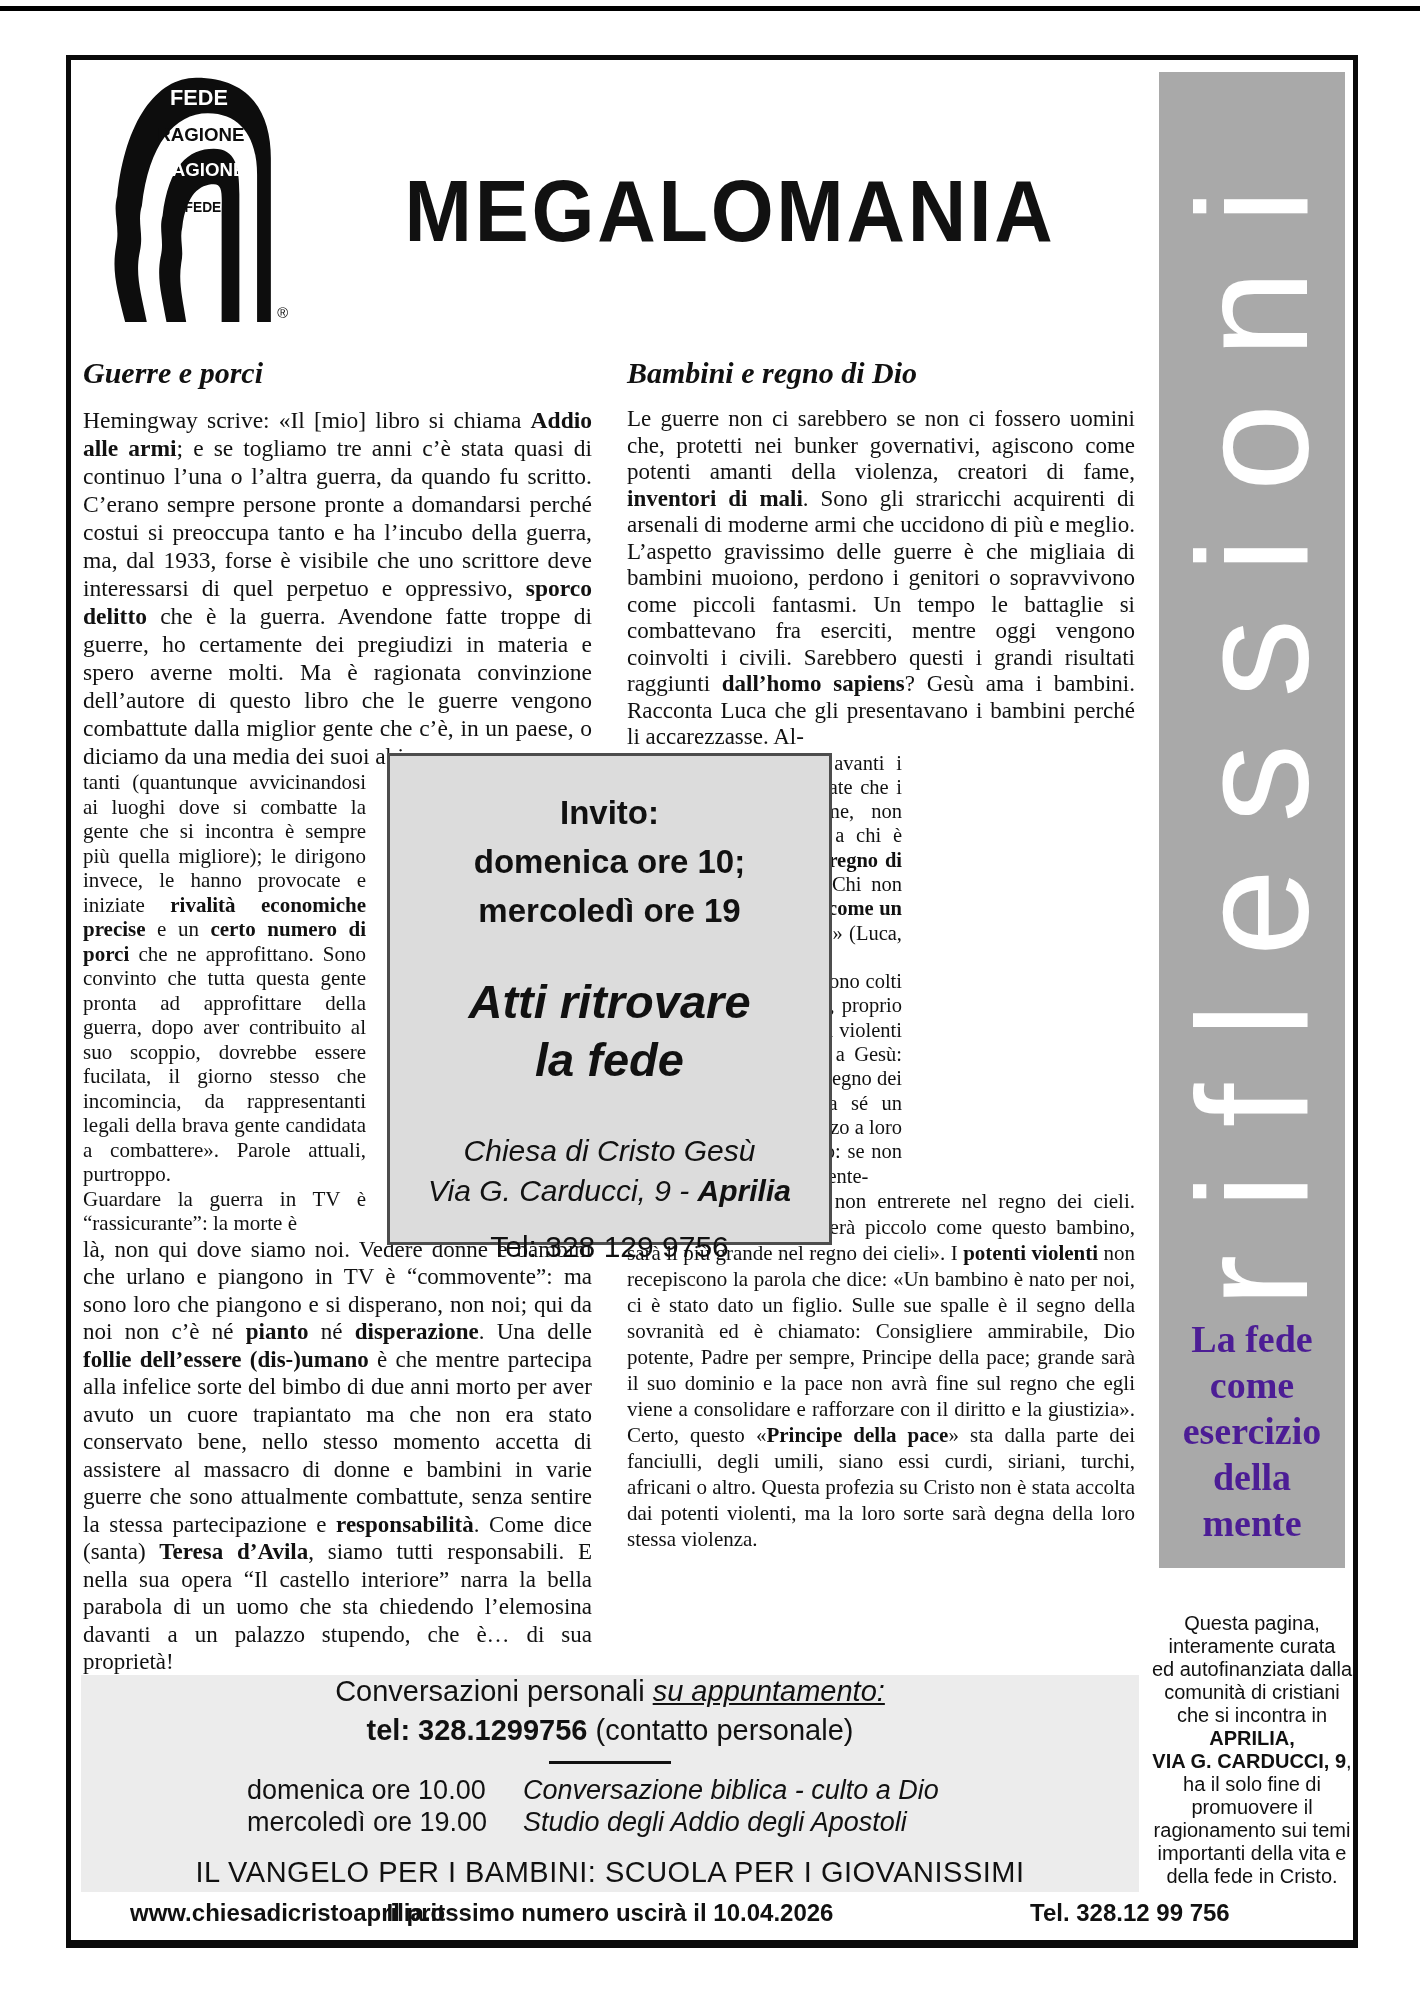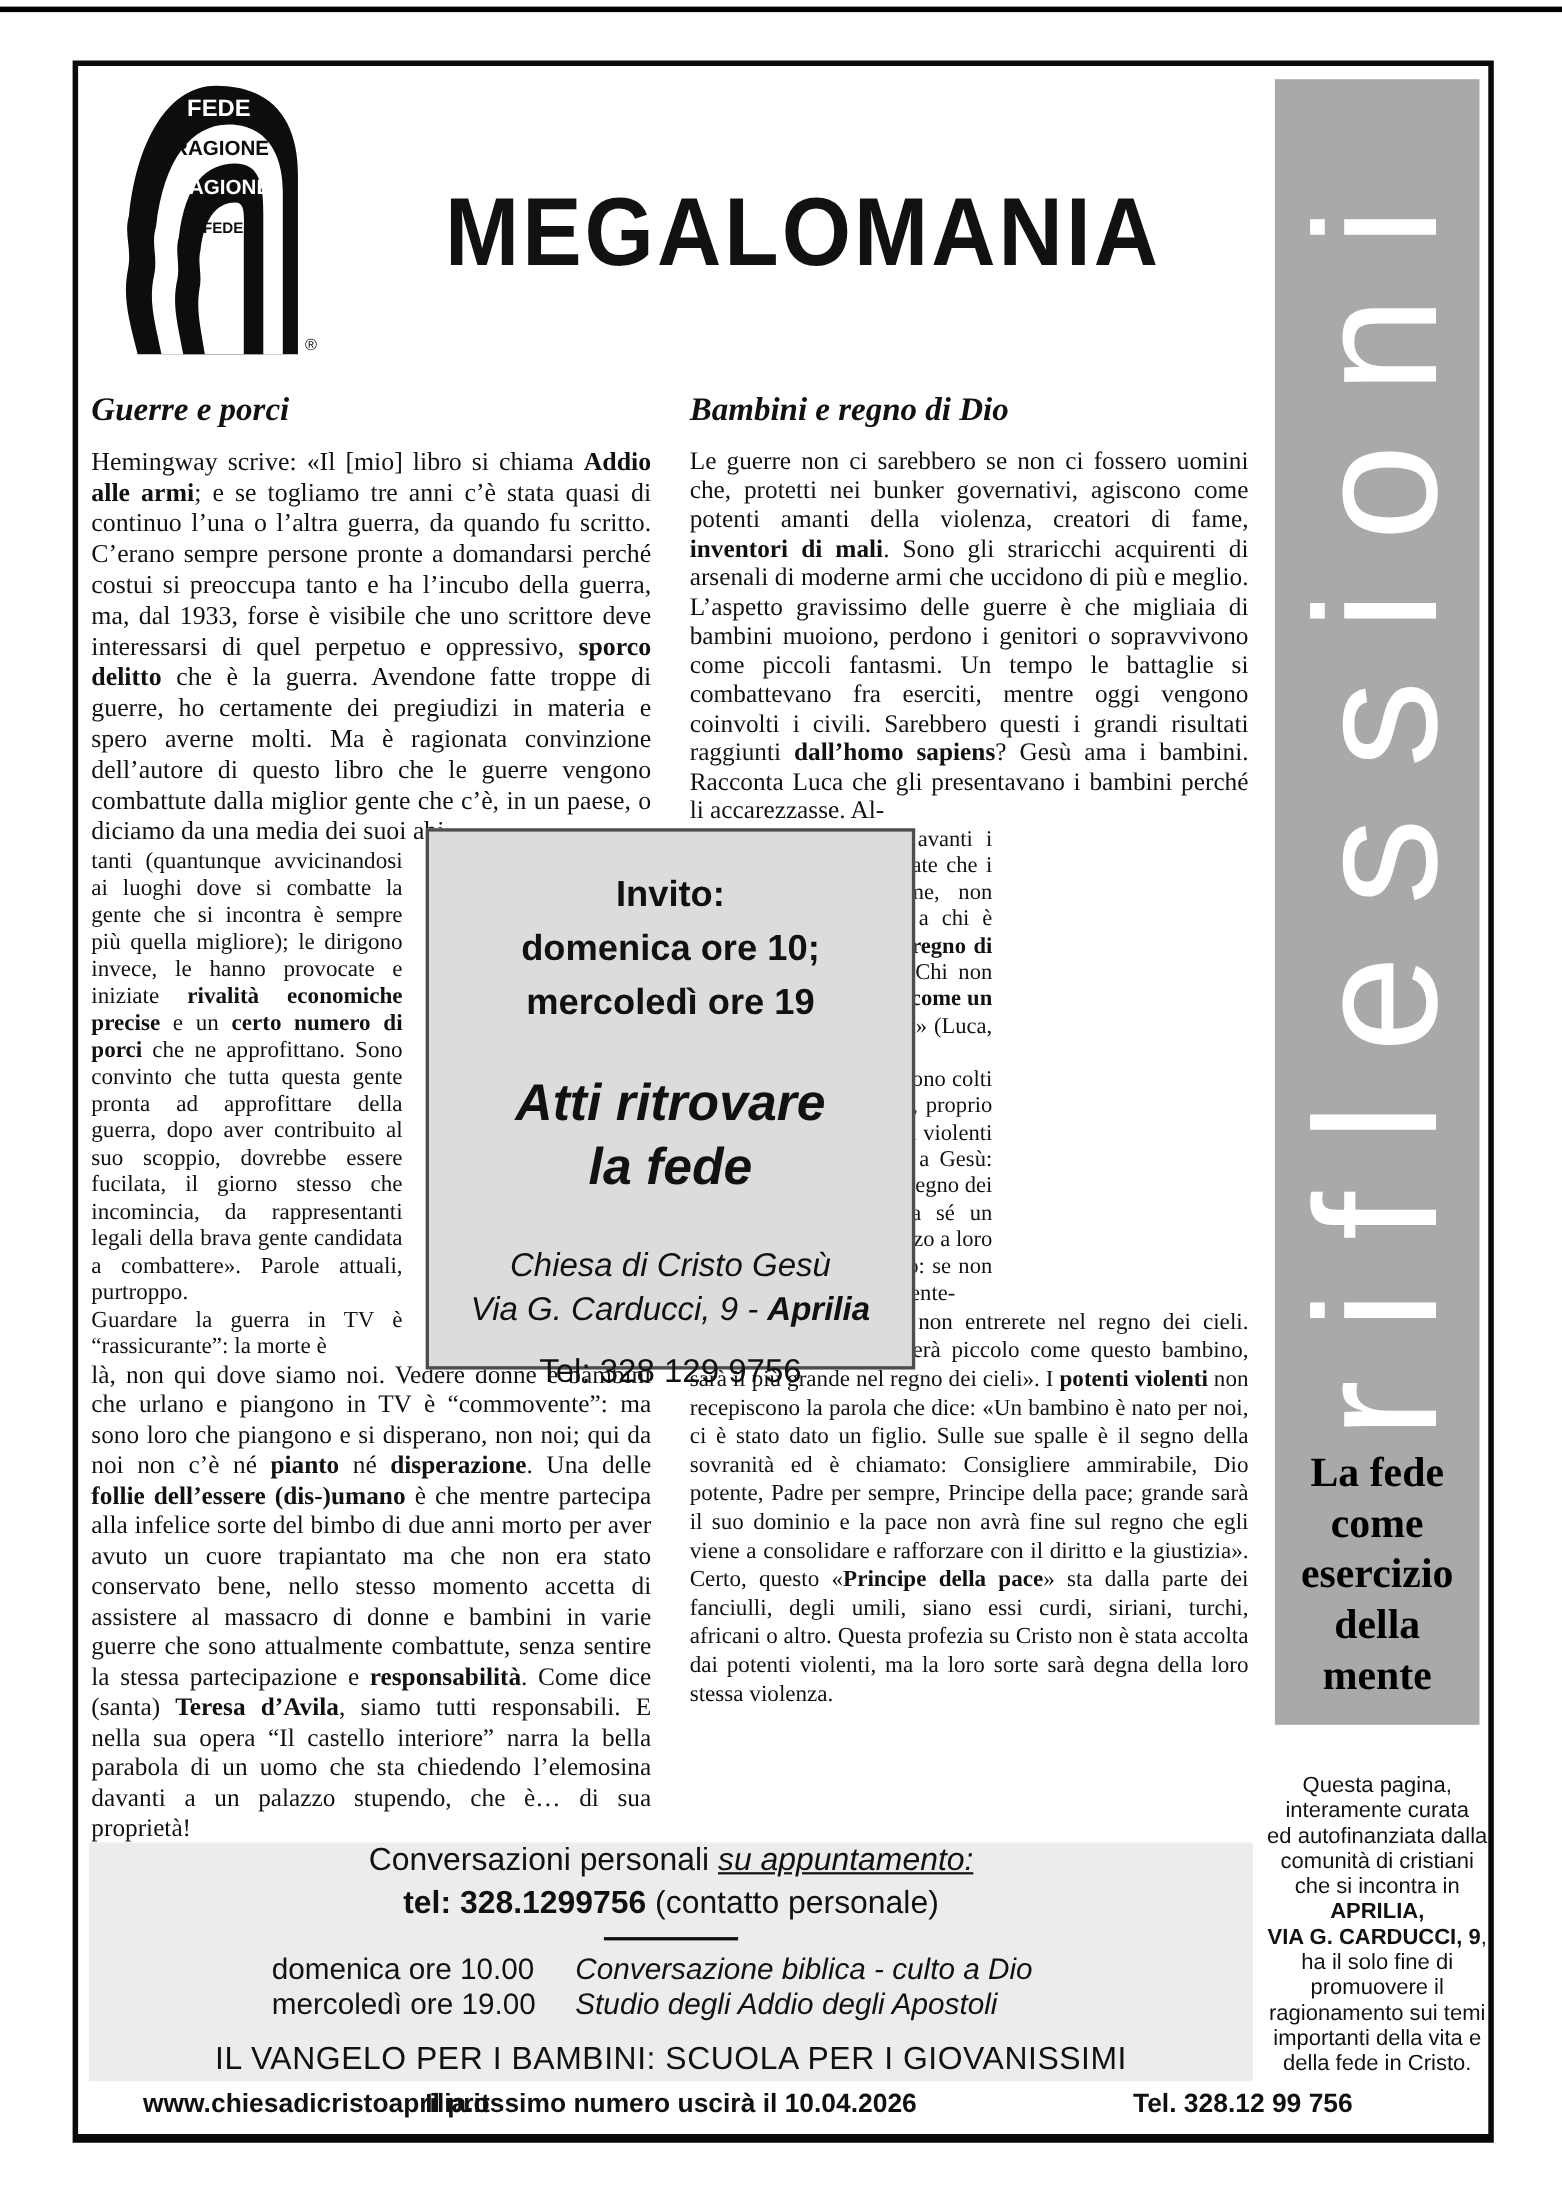--- a/index.html
+++ b/index.html
@@ -38,21 +38,21 @@
   .invito .small{font-size:33px;font-weight:bold;line-height:49px;}
   .invito .head{font-size:47px;font-weight:bold;font-style:italic;line-height:58px;margin-top:38px;}
   .invito .org{font-size:30px;font-style:italic;line-height:40px;margin-top:42px;}
   .invito .tel{font-size:30px;line-height:40px;margin-top:16px;}
 
   
   .band{left:1159px;top:72px;width:186px;height:1496px;background:#a9a9a9;}
   .band-word{position:absolute;left:50%;top:653px;transform:translate(-50%,-50%) rotate(-90deg);
              font-family:"Liberation Sans",sans-serif;font-size:158px;letter-spacing:46px;
              color:#fff;white-space:nowrap;}
-  .band-tagline{position:absolute;left:0;bottom:22px;width:100%;text-align:center;color:#000000;
+  .band-tagline{position:absolute;left:0;bottom:22px;width:100%;text-align:center;color:#4c1d95;
                 font-family:"Liberation Serif",serif;font-weight:bold;font-size:38px;line-height:46px;}
 
   .side-note{left:1142px;top:1612px;width:220px;text-align:center;
              font-family:"Liberation Sans",sans-serif;font-size:20px;line-height:23px;}
 
   
   .bbox{left:81px;top:1675px;width:1058px;height:217px;background:#ececec;
         font-family:"Liberation Sans",sans-serif;text-align:center;}
   .bbox .l1{font-size:29px;}
   .bbox .l2{font-size:29px;margin-top:6px;}

